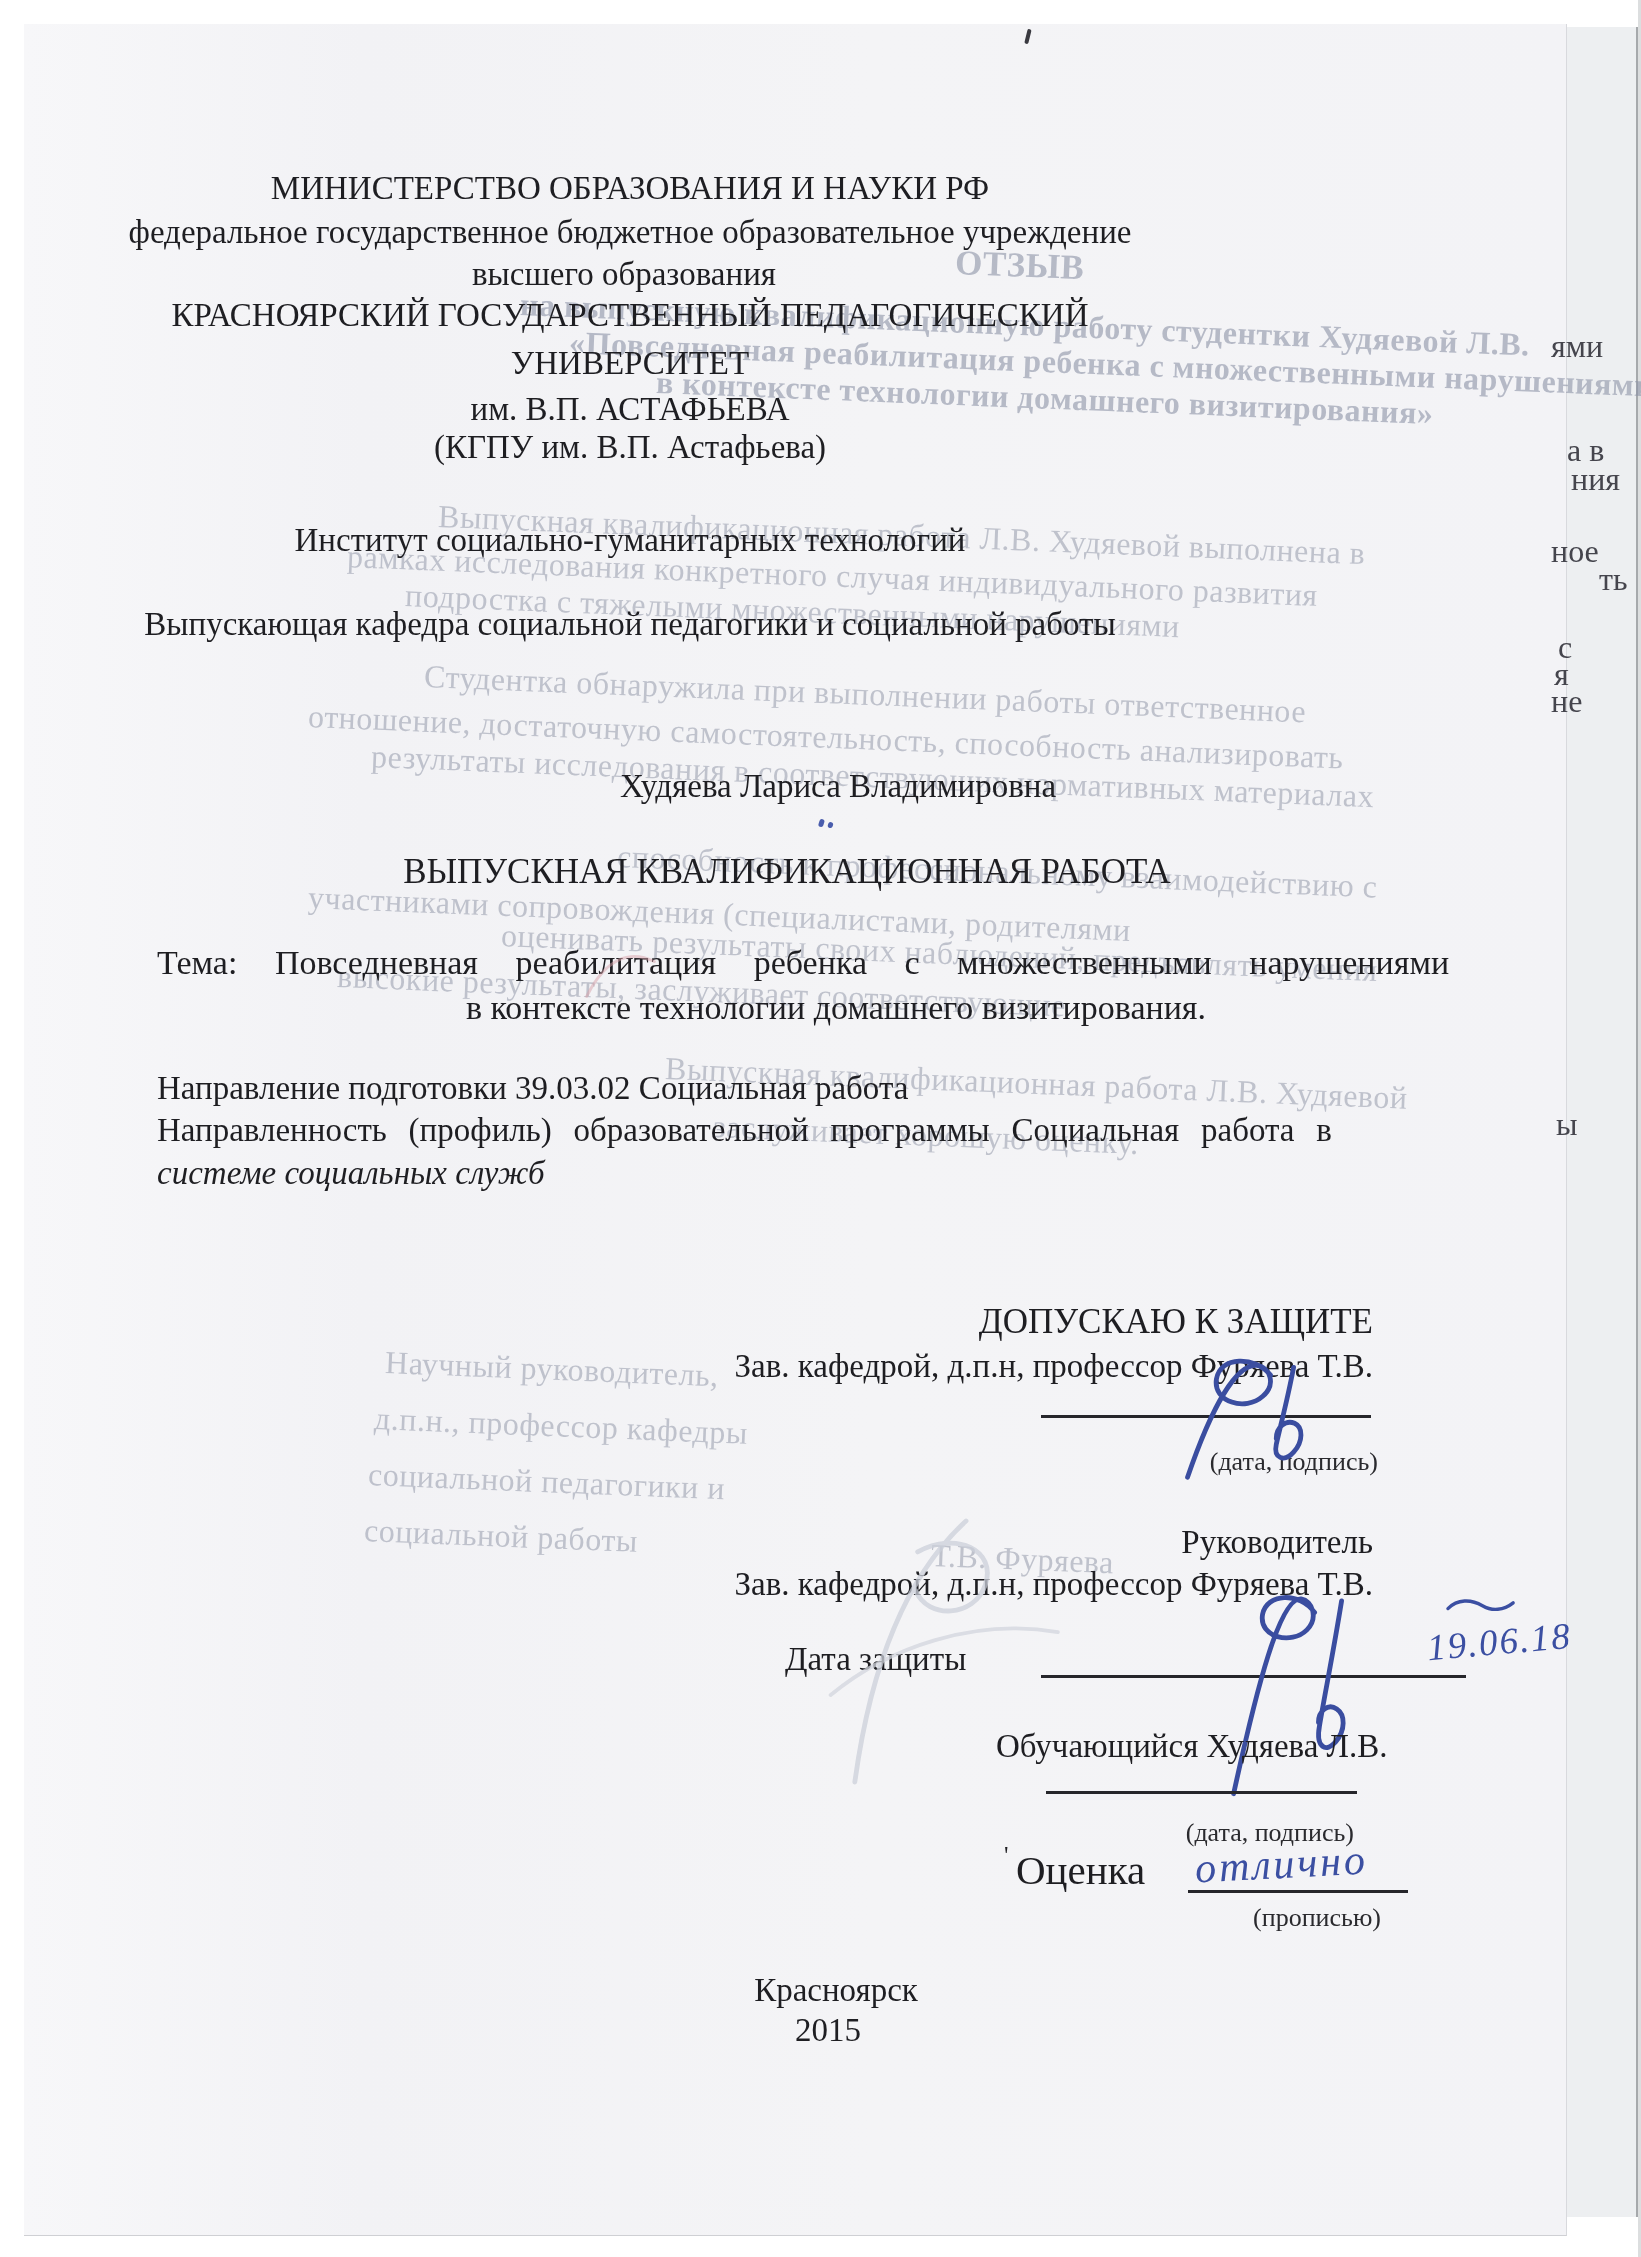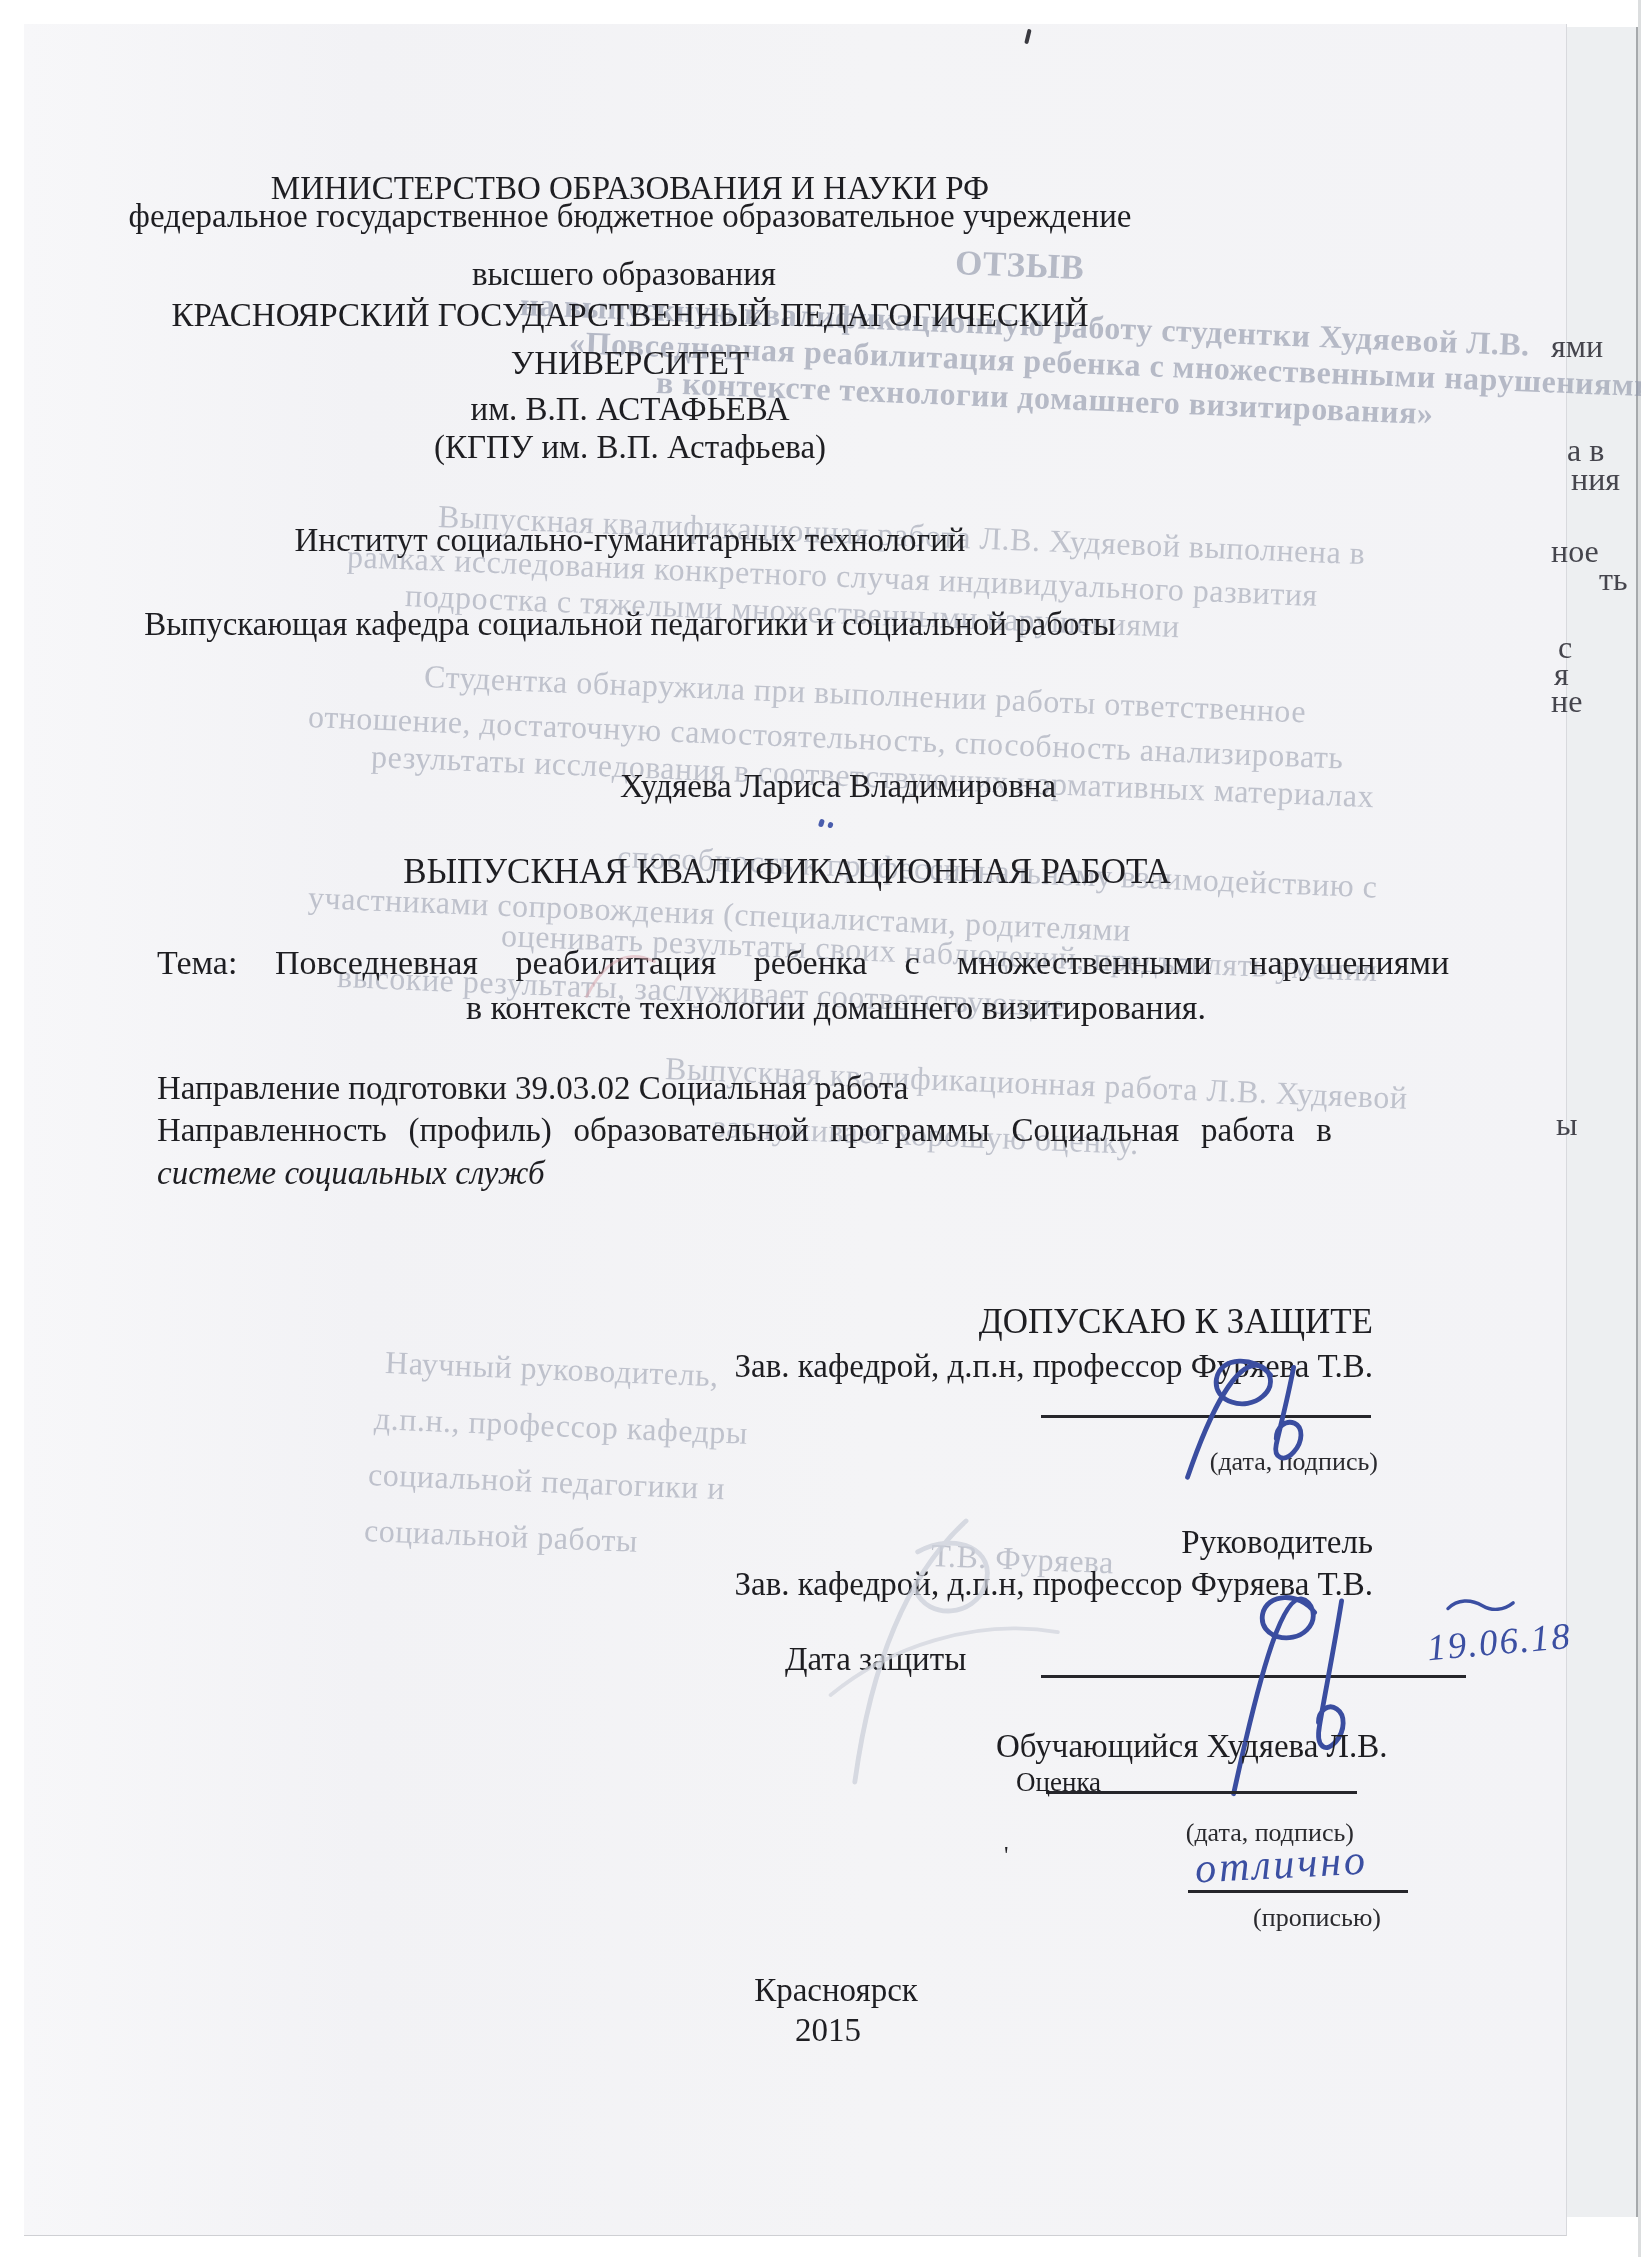--- a/index.html
+++ b/index.html
@@ -93,21 +93,21 @@
 <div class="edge-frag" style="left:1551px;top:432px;margin-left:16px;">а в</div>
 <div class="edge-frag" style="left:1551px;top:461px;margin-left:20px;">ния</div>
 <div class="edge-frag" style="left:1551px;top:533px;">ное</div>
 <div class="edge-frag" style="left:1551px;top:561px;margin-left:48px;">ть</div>
 <div class="edge-frag" style="left:1558px;top:629px;">с</div>
 <div class="edge-frag" style="left:1554px;top:656px;">я</div>
 <div class="edge-frag" style="left:1551px;top:683px;">не</div>
 <div class="edge-frag" style="left:1556px;top:1106px;">ы</div>
 
 <div class="t center" style="left:630px;top:170px;">МИНИСТЕРСТВО ОБРАЗОВАНИЯ И НАУКИ РФ</div>
-<div class="t center" style="left:630px;top:198px;text-align:right;">федеральное государственное бюджетное образовательное учреждение</div>
+<div class="t center" style="left:630px;top:214px;text-align:right;">федеральное государственное бюджетное образовательное учреждение</div>
 <div class="t center" style="left:624px;top:256px;">высшего образования</div>
 <div class="t center" style="left:630px;top:297px;">КРАСНОЯРСКИЙ ГОСУДАРСТВЕННЫЙ ПЕДАГОГИЧЕСКИЙ</div>
 <div class="t center" style="left:630px;top:345px;">УНИВЕРСИТЕТ</div>
 <div class="t center" style="left:630px;top:391px;">им. В.П. АСТАФЬЕВА</div>
 <div class="t center" style="left:630px;top:429px;">(КГПУ им. В.П. Астафьева)</div>
 
 <div class="t center" style="left:630px;top:522px;">Институт социально-гуманитарных технологий</div>
 <div class="t center" style="left:630px;top:606px;">Выпускающая кафедра социальной педагогики и социальной работы</div>
 
 <div class="t center" style="left:838px;top:768px;">Худяева Лариса Владимировна</div>
@@ -148,21 +148,21 @@
   <path d="M210 30 C150 85 112 175 95 300" fill="none" stroke="#ccd0da" stroke-width="5" stroke-linecap="round"></path>
   <path d="M160 62 C200 40 242 60 230 96 C219 130 170 132 158 102" fill="none" stroke="#ccd0da" stroke-width="5" stroke-linecap="round"></path>
   <path d="M70 210 C130 160 220 130 305 145" fill="none" stroke="#d3d6de" stroke-width="4" stroke-linecap="round"></path>
 </svg>
 
 <div class="t" style="left:996px;top:1728px;">Обучающийся Худяева Л.В.</div>
 <div class="rule" style="left:1046px;top:1791px;width:311px;"></div>
 <div class="t right caption" style="right:287px;top:1819px;">(дата, подпись)</div>
 
 <div class="t" style="left:1004px;top:1842px;font-size:25px;">'</div>
-<div class="t" style="left:1016px;top:1768px;font-size:27px;">Оценка</div>
+<div class="t" style="left:1016px;top:1848px;font-size:41px;">Оценка</div>
 <div class="rule" style="left:1188px;top:1890px;width:220px;"></div>
 <div class="hand grade" style="left:1195px;top:1840px;">отлично</div>
 <div class="t right caption" style="right:260px;top:1904px;">(прописью)</div>
 
 <div class="t center" style="left:836px;top:1972px;">Красноярск</div>
 <div class="t center" style="left:828px;top:2012px;">2015</div>
 
 <div class="ink-dot" style="left:819px;top:819px;"></div>
 <div class="ink-dot" style="left:828px;top:822px;height:5.8px;"></div>
 <div class="speck" style="left:1026px;top:29px;"></div>

